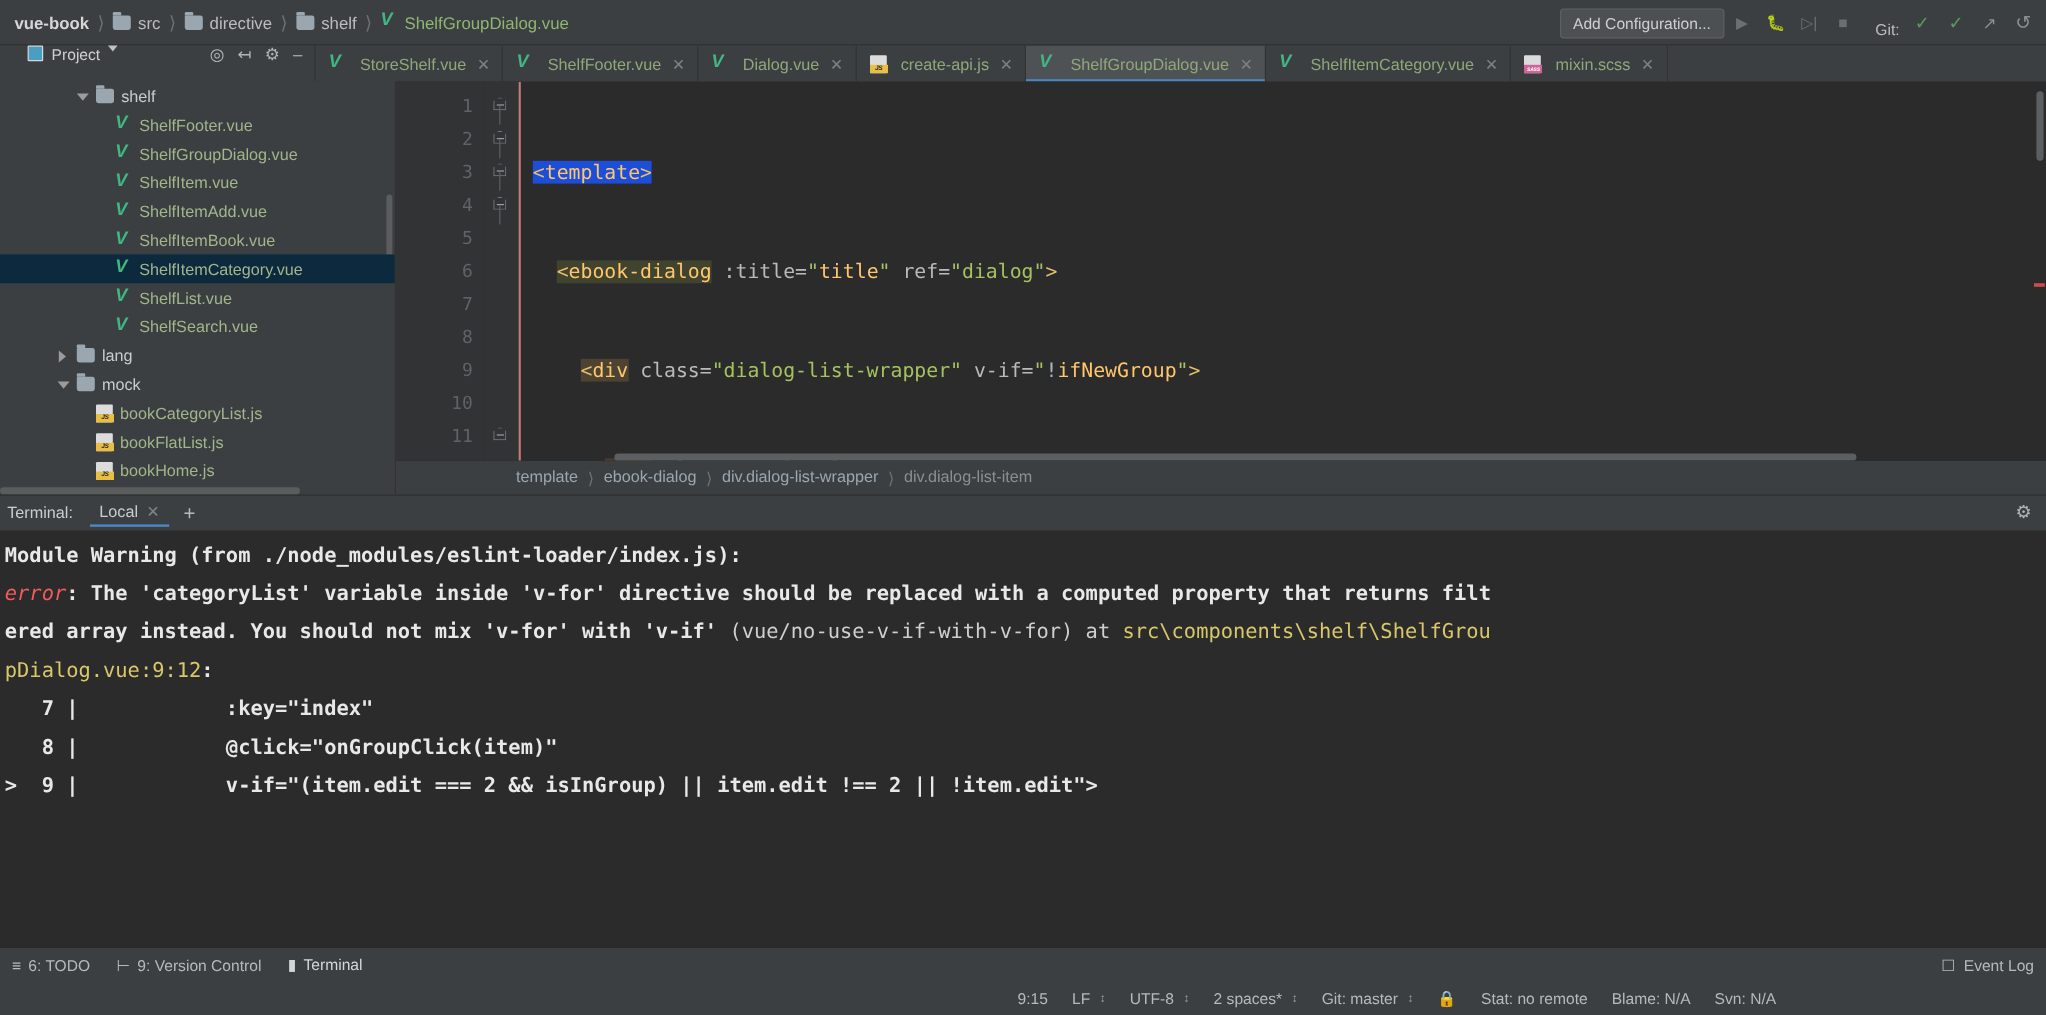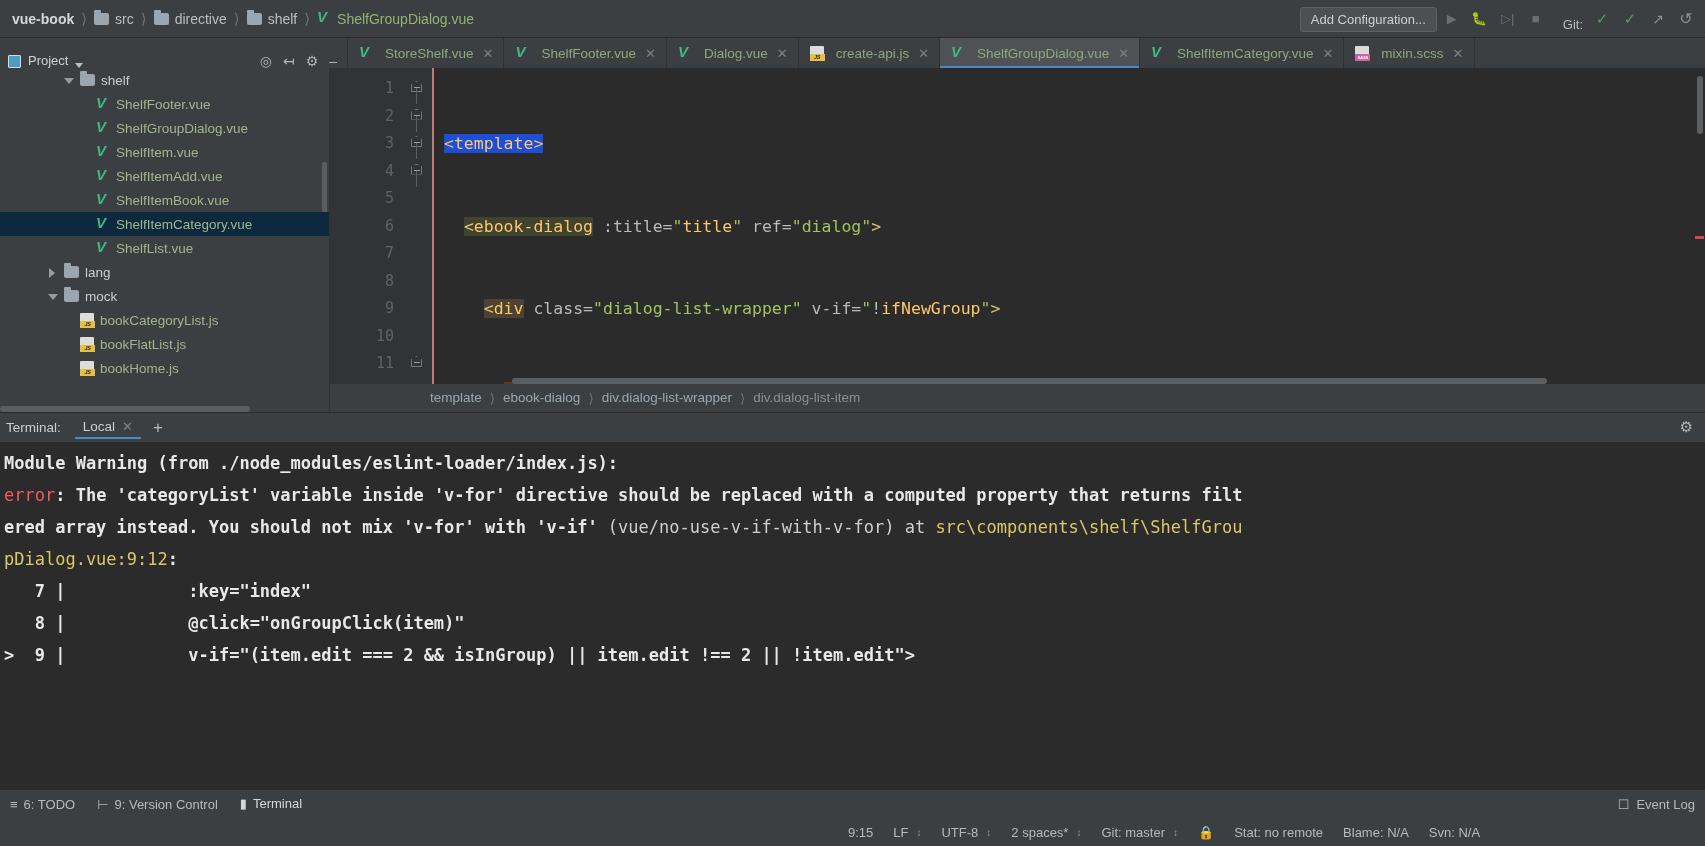--- a/index.html
+++ b/index.html
@@ -67,21 +67,21 @@
            color:#6b6f71; font-size:13px; }
   .git-label { font-size:13px; color:#bdbdbd; margin:0 4px 0 12px; }
   .chk { color:#5a9e5a; font-size:15px; }
   .chk2 { color:#5a9e5a; font-size:15px; }
   .arrowdl { color:#8a8f91; font-size:14px; }
   .undo { color:#8a8f91; font-size:16px; }
 
   
   .row2 { height:30px; display:flex; flex:0 0 30px; background:#3c3f41; }
   .proj-tool {
-    width:348px; display:flex; align-items:flex-end; padding-left:8px;
+    width:263px; display:flex; align-items:flex-start; padding-left:23px;
     background:#3c3f41; border-right:1px solid #323232;
   }
   .proj-sq { width:13px; height:13px; background:#4a9ec4; border:1px solid #d8d8d8; margin-right:7px; border-radius:1px;}
   .proj-label { font-size:13px; color:#d0d0d0; }
   .caret-dn { margin-left:7px; border-left:4px solid transparent; border-right:4px solid transparent;
               border-top:5px solid #c0c0c0; }
   .proj-icons { margin-left:auto; display:flex; align-items:center; gap:11px; padding-right:10px; }
   .pico { color:#b0b4b6; font-size:14px; line-height:14px; }
 
   .tabs { flex:1; display:flex; align-items:stretch; background:#3c3f41; overflow:hidden; }
@@ -200,21 +200,21 @@
   .term-tab .x { color:#808488; font-size:13px; }
   .term-plus { color:#b6babc; font-size:17px; margin-left:12px; line-height:17px; }
   .term-gear { margin-left:auto; margin-right:12px; color:#b0b4b6; font-size:15px; }
 
   .term-body {
     background:#2b2b2b; flex:1; min-height:0; overflow:hidden; position:relative;
     font-family:"DejaVu Sans Mono", monospace; font-size:17px; line-height:32px;
     padding:5px 0 0 2px; color:#d4d4d4;
   }
   .tline { white-space:pre; padding-left:2px; }
-  .t-err { color:#f05b5b; }
+  .t-err { color:#f05b5b;font-style:italic; }
   .t-white { color:#e8e8e8; font-weight:bold; }
   .t-path { color:#d9c76a; }
   .t-dim { color:#cfcfcf; }
 
   
   .statusbar {
     height:28px; background:#3c3f41; display:flex; align-items:center;
     padding:0 8px; flex:0 0 28px; font-size:13px; color:#b6babc; gap:0;
   }
   .sb-item { display:flex; align-items:center; gap:6px; padding:0 10px;text-align:center; }
@@ -363,20 +363,25 @@
         </div>
         <div class="trow sel">
           <span style="display: inline-block; width: 96px;"></span>
           <i class="vue-ico"></i>
           <span class="tlabel">ShelfItemCategory.vue</span>
         </div>
         <div class="trow">
           <span style="display: inline-block; width: 96px;"></span>
           <i class="vue-ico"></i>
           <span class="tlabel">ShelfList.vue</span>
+        </div>
+        <div class="trow">
+          <span style="display: inline-block; width: 96px;"></span>
+          <i class="vue-ico"></i>
+          <span class="tlabel">ShelfSearch.vue</span>
         </div>
         <div class="trow">
           <span style="display: inline-block; width: 48px;"></span>
           <span class="tri closed"></span>
           <i class="folder-ico" style="margin-left: 2px;"></i>
           <span class="tlabel plain">lang</span>
         </div>
         <div class="trow">
           <span style="display: inline-block; width: 48px;"></span>
           <span class="tri open"></span>

